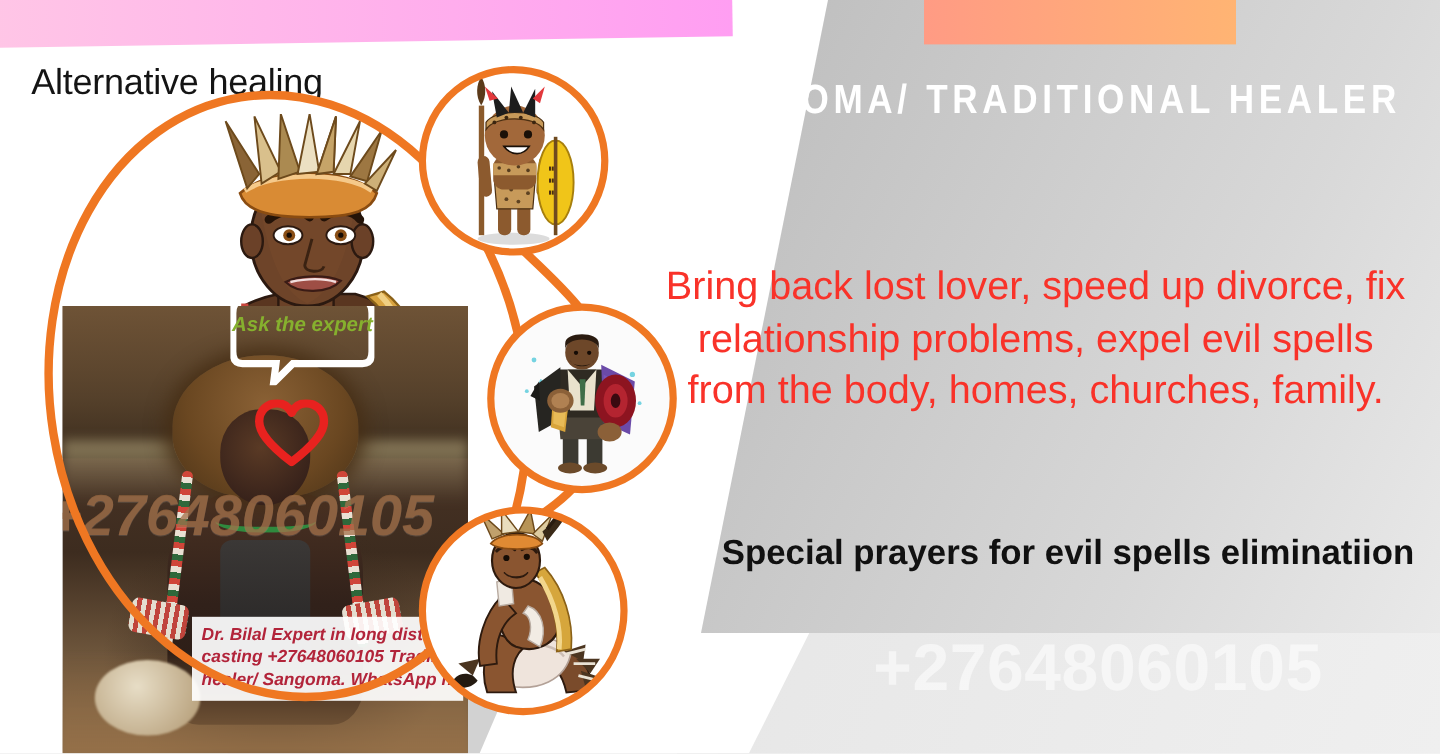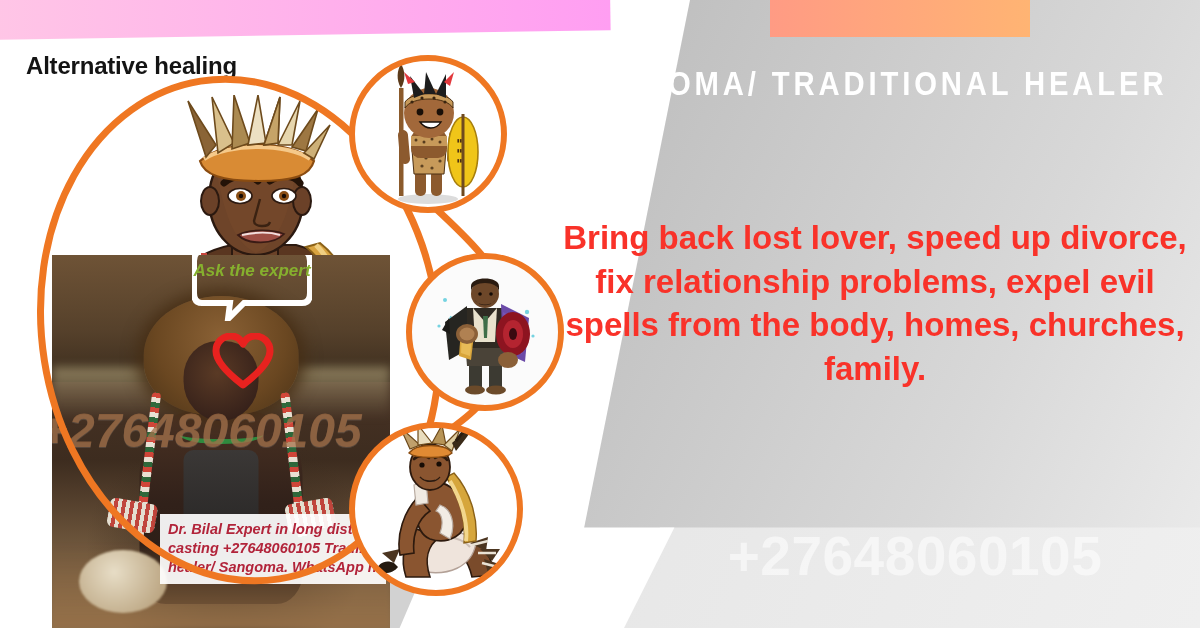--- a/index.html
+++ b/index.html
@@ -48,21 +48,21 @@
   }
   .white-notch {
     left:0; top:0; width:1200px; height:628px;
     background:#ffffff;
     clip-path:polygon(36.8% 84%, 56.2% 84%, 52.0% 100%, 32.8% 100%);
   }
 
   
   .alt-heading {
     position:absolute; left:26px; top:52px;
-    font-size:24px; font-weight:bold; color:#141414;
+    font-size:30px; font-weight:normal; color:#141414;
     letter-spacing:-0.2px; white-space:nowrap;
   }
 
   
   .hero-illus { position:absolute; left:120px; top:95px; width:270px; height:230px; }
 
   
   .photo-frame {
     position:absolute; left:52px; top:255px; width:338px; height:373px;
     overflow:hidden;
@@ -195,22 +195,22 @@
     letter-spacing:4.5px; white-space:nowrap;
     transform:scaleX(.86); transform-origin:left center;
   }
   .brandname {
     position:absolute; left:598px; top:108px; width:600px;
     font-size:68px; font-weight:bold; color:#ffffff;
     letter-spacing:7px; white-space:nowrap;
   }
   .red-copy {
     position:absolute; left:548px; top:216px; width:630px;
-    font-size:33px; font-weight:bold; color:#f93229;
-    text-align:center; line-height:1.32;margin-left:12px;
+    font-size:33px; font-weight:normal; color:#f93229;
+    text-align:center; line-height:1.32;
   }
   .black-copy {
     position:absolute; left:600px; top:443px; width:580px;
     font-size:29px; font-weight:bold; color:#111111;
     text-align:center; line-height:1.28;
   }
   .watermark {
     position:absolute; left:640px; top:524px; width:550px;
     font-size:55px; font-weight:bold; color:rgba(255,255,255,.55);
     text-align:center; white-space:nowrap; letter-spacing:0.5px;
@@ -503,15 +503,16 @@
       <path d="M100 18 C116 4 126 -6 130 -12 C122 4 112 16 104 26 Z" fill="#3a2a18"></path>
       <path d="M104 16 L124 -10" stroke="#2a1d10" stroke-width="3"></path>
 
       <path d="M42 138 C34 134 26 138 24 146 C32 150 42 148 46 142 Z" fill="#241a10"></path>
     </svg>
   </div>
   <div class="circ-ring c3r"></div>
 
   <div class="kicker">SANGOMA/ TRADITIONAL HEALER</div>
   <div class="red-copy">Bring back lost lover, speed up divorce, fix relationship problems, expel evil spells from the body, homes, churches, family.</div>
+  <div class="black-copy">Special prayers for  evil spells eliminatiion</div>
   <div class="watermark">+27648060105</div>
 
 </div>
 
 </body></html>

